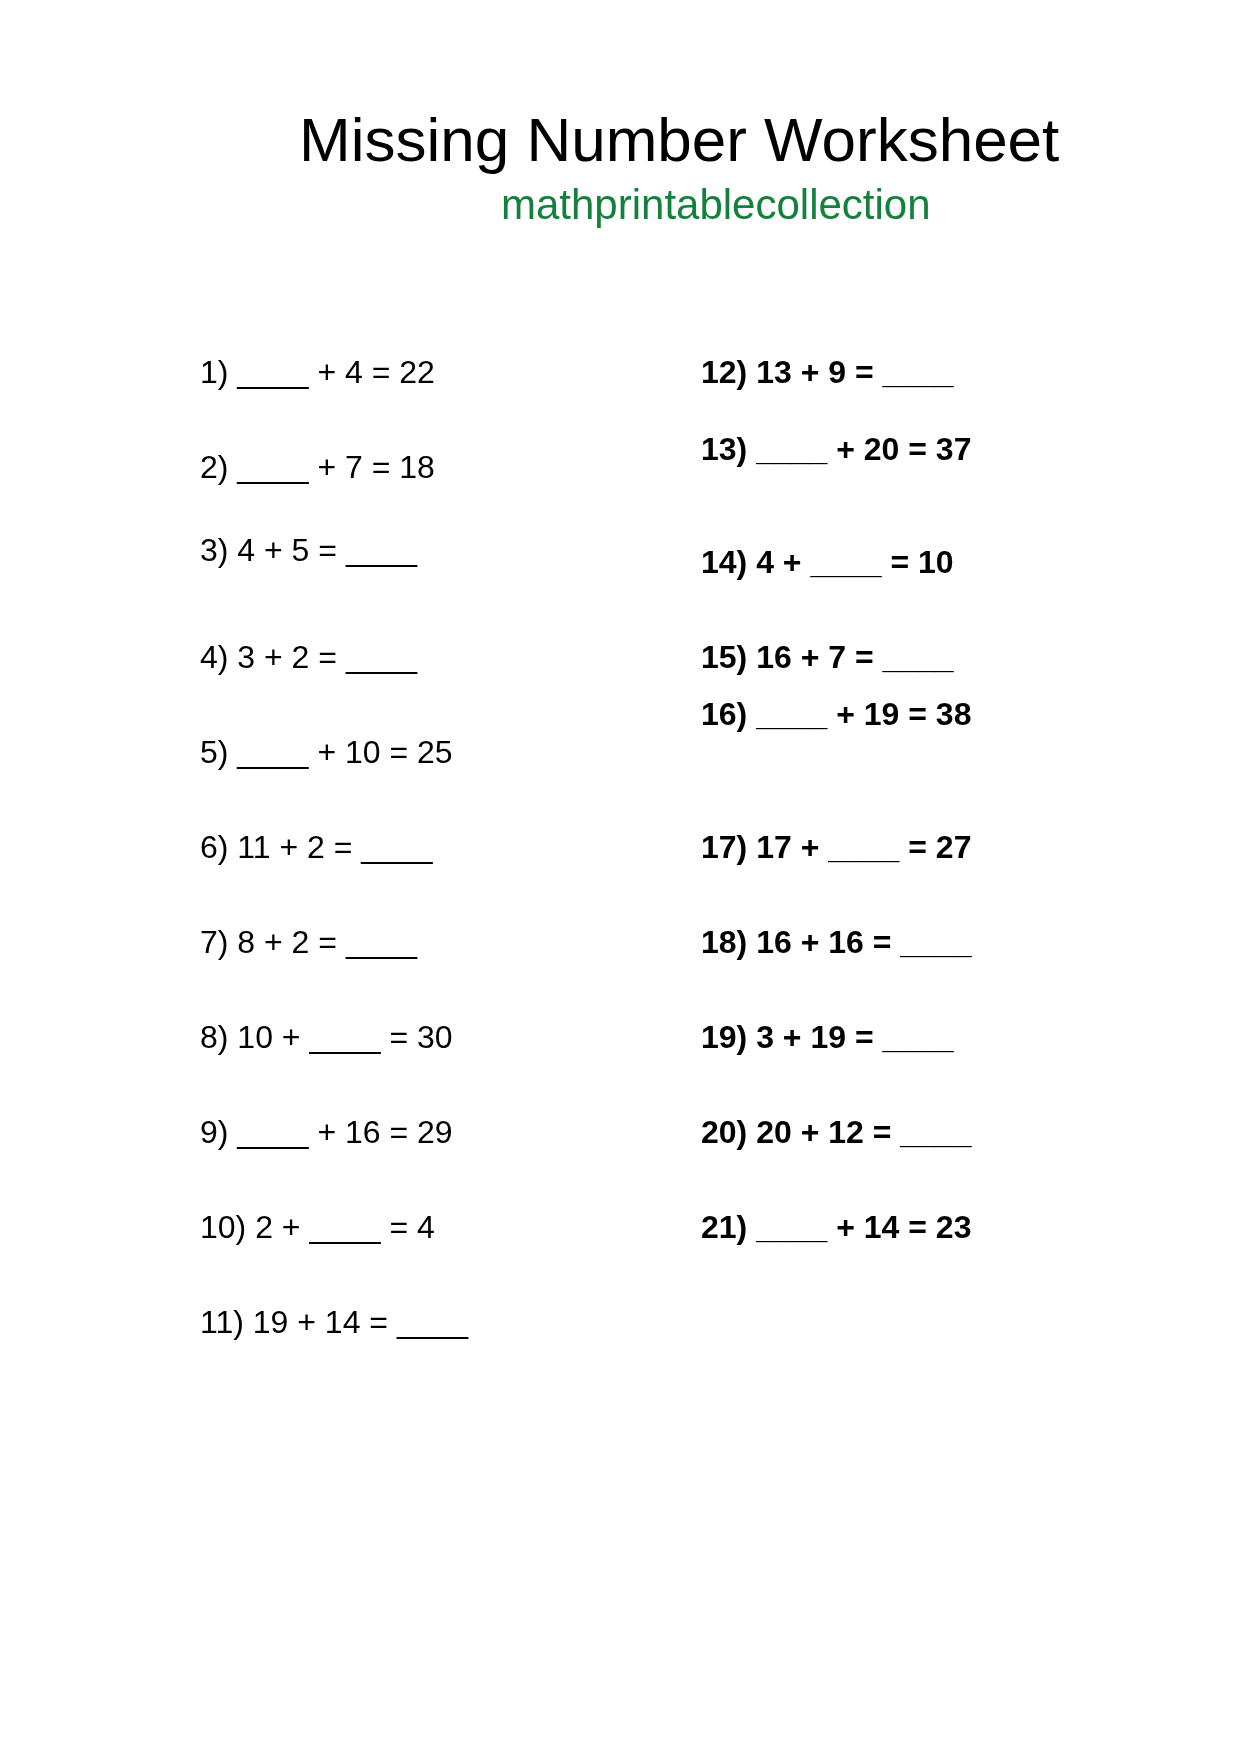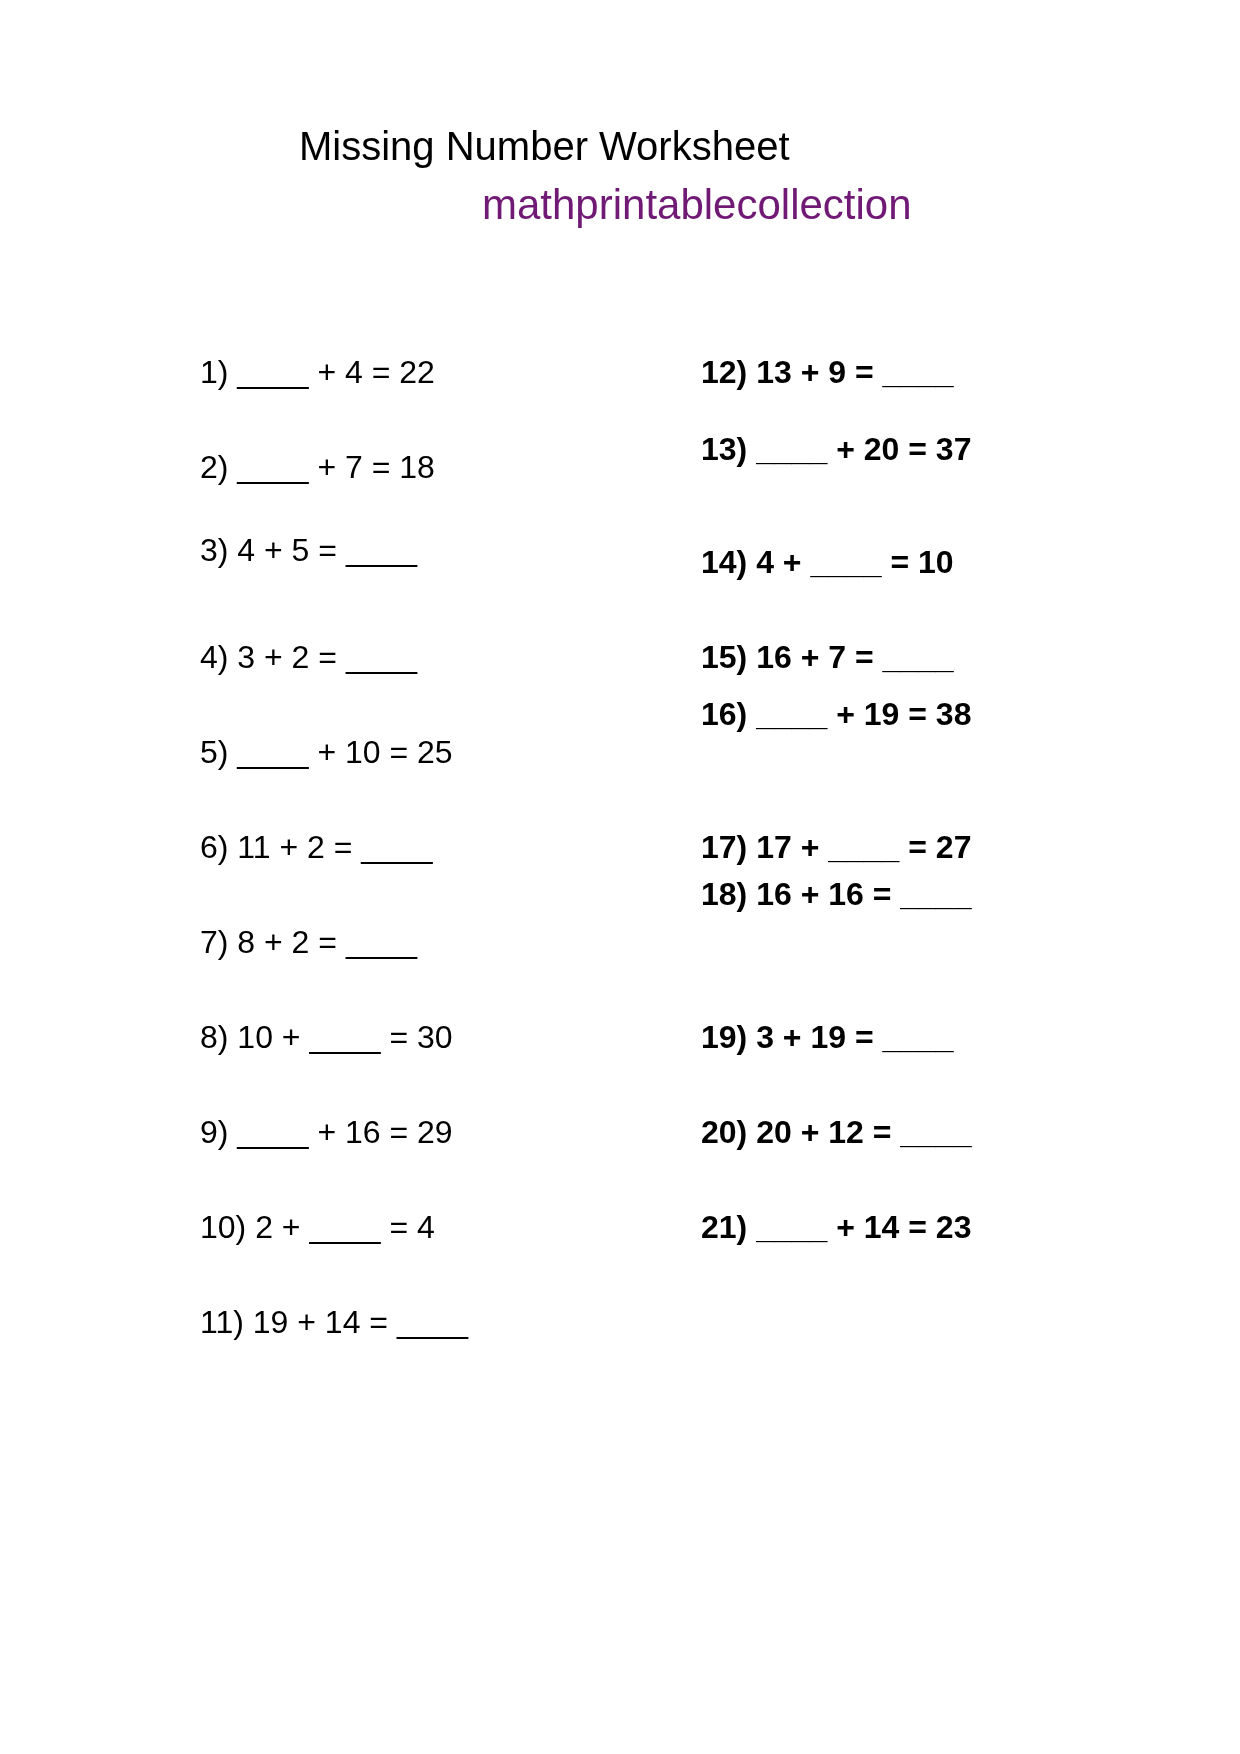--- a/index.html
+++ b/index.html
@@ -1,19 +1,19 @@
 <!DOCTYPE html>
 <html><head>
   <meta charset="utf-8">
   <style>
     html, body { margin: 0; padding: 0; background: #ffffff; }
     body { width: 1240px; height: 1754px; position: relative; overflow: hidden;
            font-family: "Liberation Sans", sans-serif; color: #000; }
-    .title { position: absolute; left: 299px; top: 112px; font-size: 40px; line-height: 68px; white-space: nowrap; text-align: right; }
-    .subtitle { position: absolute; left: 482px; top: 180px; font-size: 42px; line-height: 50px; color: #701a75; white-space: nowrap; text-align: center; }
+    .title { position: absolute; left: 299px; top: 106px; font-size: 62px; line-height: 68px; white-space: nowrap; text-align: right; }
+    .subtitle { position: absolute; left: 501px; top: 180px; font-size: 42px; line-height: 50px; color: #15803d; white-space: nowrap; text-align: center; }
     .problem { position: absolute; font-size: 32px; line-height: 50px; white-space: nowrap; }
     .col-left { left: 200px; }
     .col-right { left: 701px; font-weight: bold; }
   </style>
 </head>
 <body>
 
 <div class="title">Missing Number Worksheet</div>
 <div class="subtitle">mathprintablecollection</div>
 
@@ -31,17 +31,17 @@
   <div class="problem col-left" style="top:1297px">11) 19 + 14 = ____</div>
 </div>
 
 <div>
   <div class="problem col-right" style="top:347px">12) 13 + 9 = ____</div>
   <div class="problem col-right" style="top:424px">13) ____ + 20 = 37</div>
   <div class="problem col-right" style="top:537px">14) 4 + ____ = 10</div>
   <div class="problem col-right" style="top:632px">15) 16 + 7 = ____</div>
   <div class="problem col-right" style="top:689px">16) ____ + 19 = 38</div>
   <div class="problem col-right" style="top:822px">17) 17 + ____ = 27</div>
-  <div class="problem col-right" style="top:869px">18) 16 + 16 = ____</div>
+  <div class="problem col-right" style="top:917px">18) 16 + 16 = ____</div>
   <div class="problem col-right" style="top:1012px">19) 3 + 19 = ____</div>
   <div class="problem col-right" style="top:1107px">20) 20 + 12 = ____</div>
   <div class="problem col-right" style="top:1202px">21) ____ + 14 = 23</div>
 </div>
 
 </body></html>

